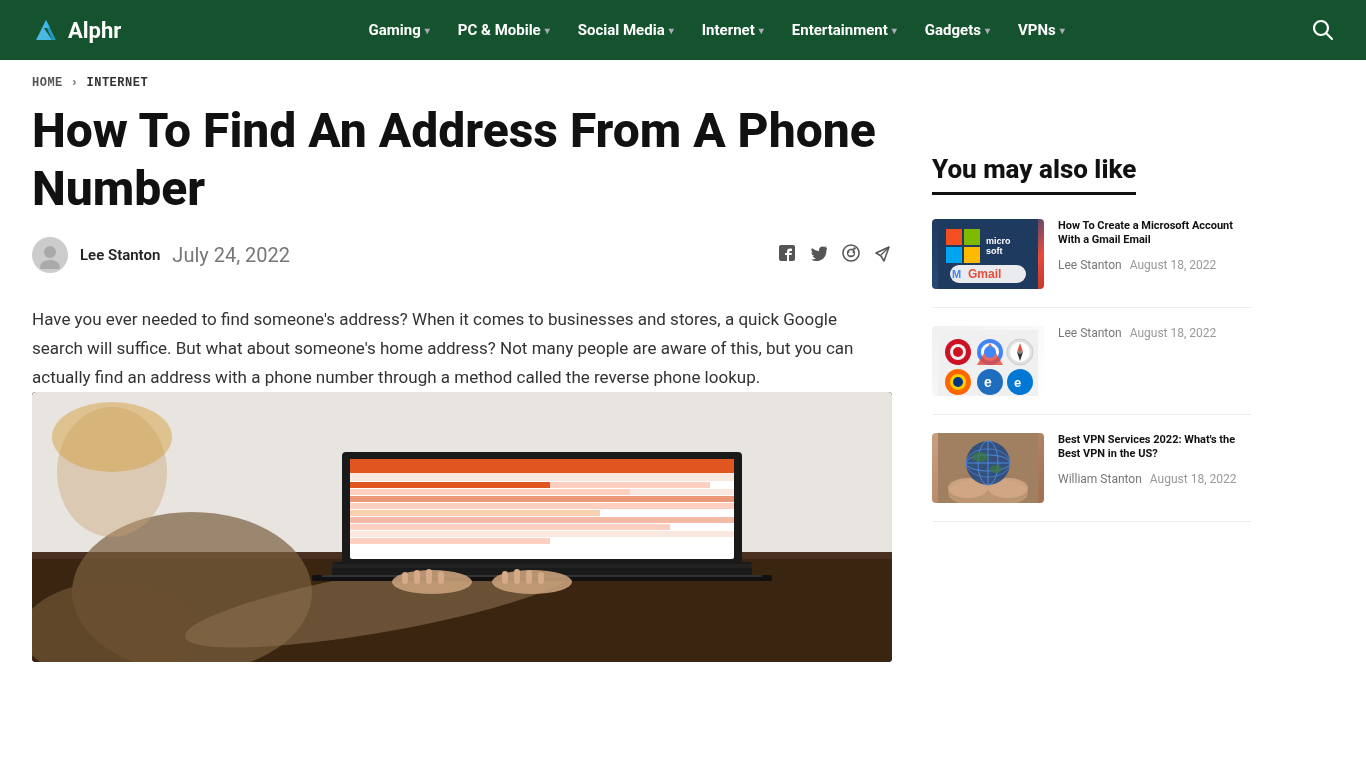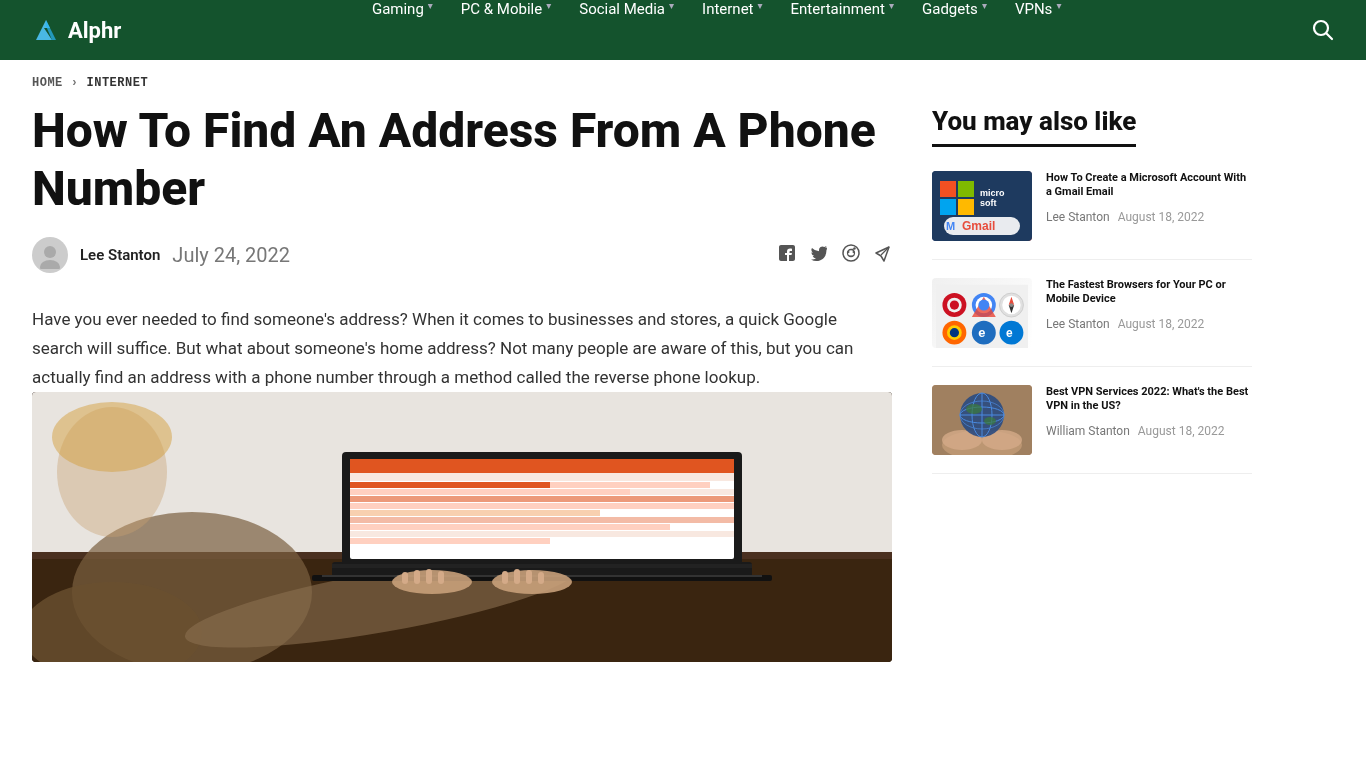--- a/index.html
+++ b/index.html
@@ -31,25 +31,25 @@
     nav {
       display: flex;
       align-items: center;
       gap: 0;
       flex: 1;
       justify-content: center;
     }
     .nav-item {
       color: #fff;
       font-size: 15px;
-      font-weight: 400;
+      font-weight: 700;
       padding: 0 14px;
       height: 60px;
       display: flex;
-      align-items: flex-start;
+      align-items: center;
       gap: 4px;
       cursor: pointer;
       white-space: nowrap;
       text-decoration: none;
     }
     .chevron {
       font-size: 10px;
       color: #aab;
     }
     .search-btn {
@@ -168,38 +168,39 @@
 
     
     .sidebar-heading {
       font-size: 26px;
       font-weight: 800;
       color: #111;
       margin-bottom: 4px;
       border-bottom: 3px solid #111;
       padding-bottom: 8px;
       display: inline-block;
+      margin-top: 48px;
     }
     .sidebar-items {
       display: flex;
       flex-direction: column;
       gap: 0;
       margin-top: 20px;
     }
     .sidebar-card {
       display: flex;
       gap: 14px;
       align-items: flex-start;
       padding: 18px 0;
       border-bottom: 1px solid #eee;
       cursor: pointer;
     }
     .sidebar-card:first-child { padding-top: 0; }
     .sidebar-thumb {
-      width: 100px;
+      width: 112px;
       height: 70px;
       border-radius: 4px;
       flex-shrink: 0;
       overflow: hidden;
       background: #ddd;
     }
     
     .thumb-1 {
       background: linear-gradient(135deg, #1e3a5f 0%, #2a4a7f 50%, #e74c3c 80%, #c0392b 100%);
       position: relative;
@@ -461,21 +462,20 @@
             <circle cx="20" cy="52" r="5" fill="#003580"></circle>
 
             <circle cx="52" cy="52" r="13" fill="#1e6dbf"></circle>
             <text x="46" y="57" font-size="14" fill="#fff" font-family="Arial" font-weight="bold">e</text>
 
             <circle cx="82" cy="52" r="13" fill="#0078d4"></circle>
             <text x="76" y="57" font-size="13" fill="#fff" font-family="Arial" font-weight="bold">e</text>
           </svg>
         </div>
         <div class="sidebar-card-info">
-          <div class="sidebar-card-title">The Fastest Browsers for Your PC or Mobile Device</div>
           <div class="sidebar-card-meta">
             <span class="sidebar-card-author">Lee Stanton</span>
             <span class="sidebar-card-date">August 18, 2022</span>
           </div>
         </div>
       </div>
 
       <div class="sidebar-card">
         <div class="sidebar-thumb thumb-3">
           <svg width="100" height="70" viewBox="0 0 100 70" xmlns="http://www.w3.org/2000/svg">

